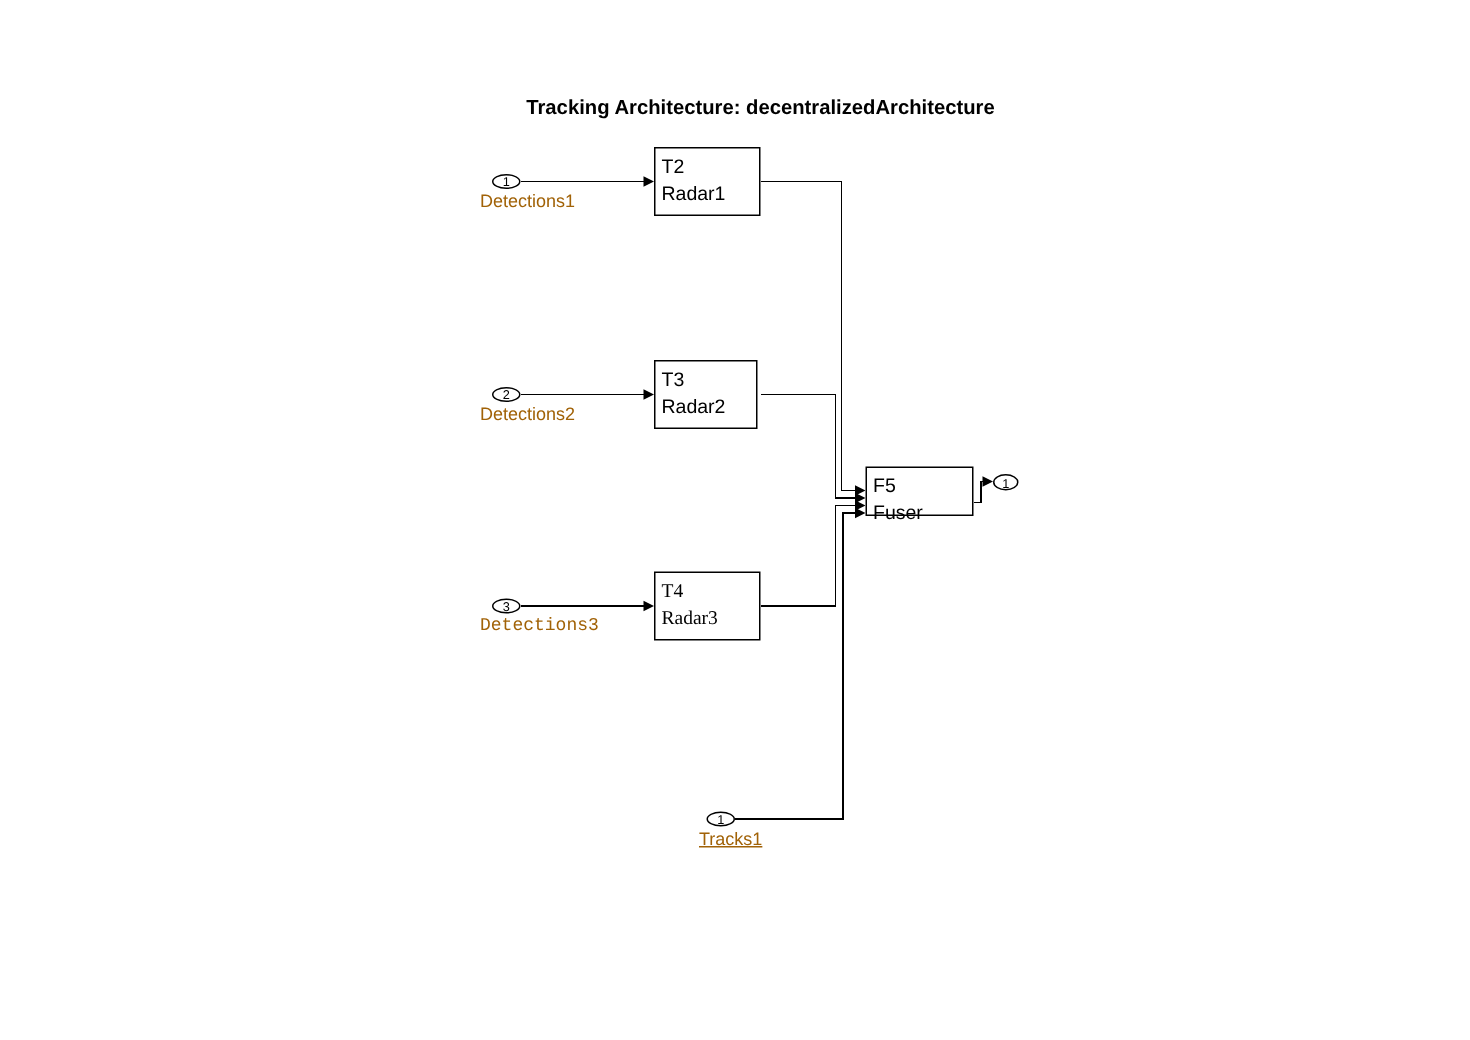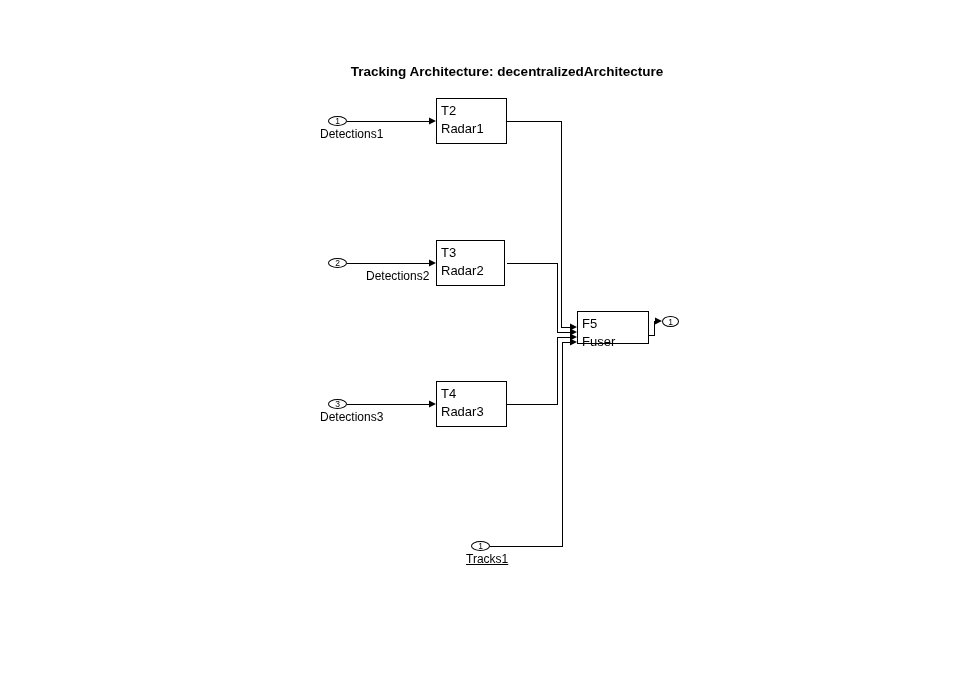--- a/index.html
+++ b/index.html
@@ -41,21 +41,21 @@
     position: absolute;
     background: #ffffff;
     border: 1.5px solid #000000;
     font-size: 13px;
     line-height: 18px;
     padding: 3px 0 2px 4px;
     white-space: nowrap;
   }
   .block-radar1 { left: 436px; top: 98px;  width: 71px; height: 46px; }
   .block-radar2 { left: 436px; top: 240px; width: 69px; height: 46px; }
-  .block-radar3 { left: 436px; top: 381px; width: 71px; height: 46px; }
+  .block-radar3 { left: 436px; top: 381px; width: 71px; height: 46px; font-family: Liberation Serif, serif; }
   .block-fuser  { left: 577px; top: 311px; width: 72px; height: 33px; }
   .port {
     position: absolute;
     background: #ffffff;
     border: 1px solid #000000;
     border-radius: 50%;
     display: flex;
     align-items: center;
     justify-content: center;
     font-size: 8.5px;
@@ -64,25 +64,25 @@
   .port-in1    { left: 328px; top: 116px; width: 19px; height: 10px; }
   .port-in2    { left: 328px; top: 258px; width: 19px; height: 10px; }
   .port-in3    { left: 328px; top: 399px; width: 19px; height: 10px; }
   .port-tracks { left: 471px; top: 541px; width: 19px; height: 10px; }
   .port-out    { left: 662px; top: 316px; width: 17px; height: 11px; }
   .label {
     position: absolute;
     font-size: 12px;
     line-height: 13px;
     white-space: nowrap;
-    color: #000000;
+    color: #a16207;
   }
   .label-d1 { left: 320px; top: 128px; }
-  .label-d2 { left: 320px; top: 270px; margin-left: 46px; }
-  .label-d3 { left: 320px; top: 411px; }
+  .label-d2 { left: 320px; top: 270px; }
+  .label-d3 { left: 320px; top: 411px; font-family: Liberation Mono, monospace; }
   .label-t1 { left: 466px; top: 553px; text-decoration: underline; }
 </style>
 </head>
 <body>
 
 <div id="canvas">
 
   <div class="title">Tracking Architecture: decentralizedArchitecture</div>
 
   <svg class="wires" viewBox="0 0 980 693" xmlns="http://www.w3.org/2000/svg">

